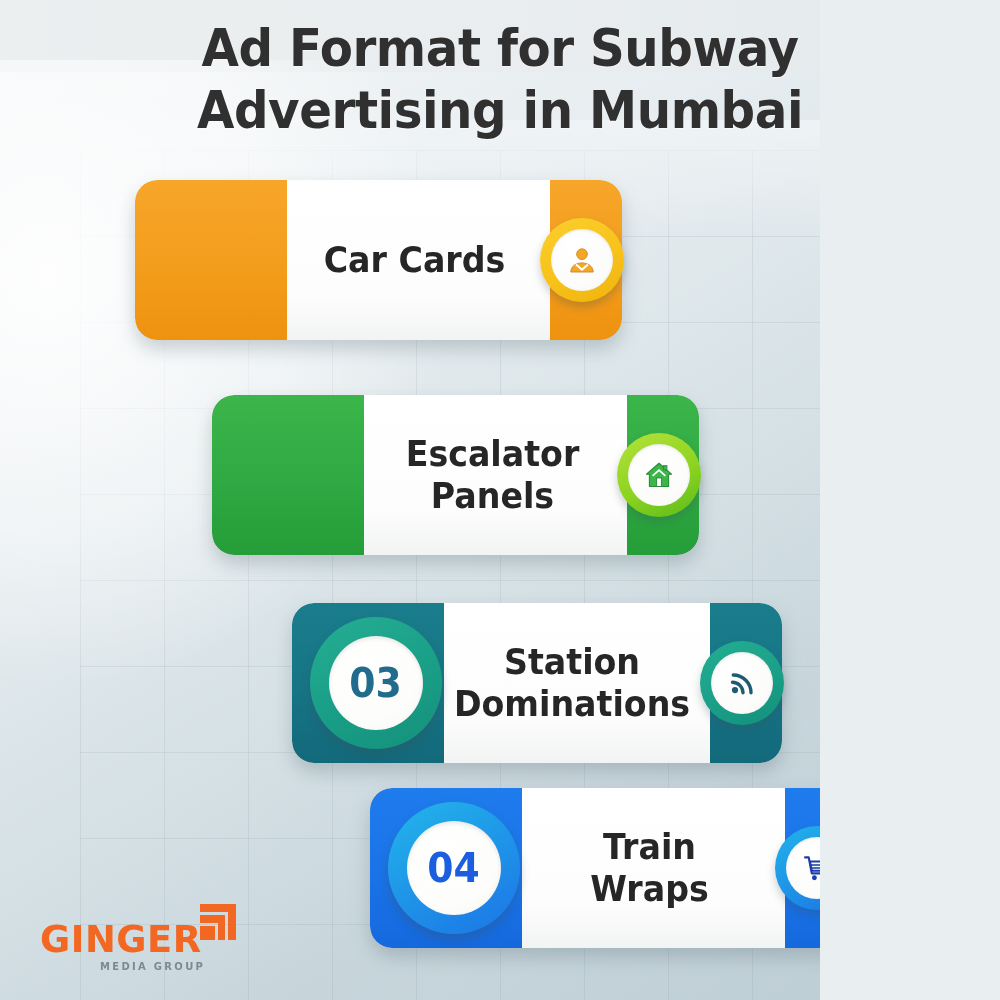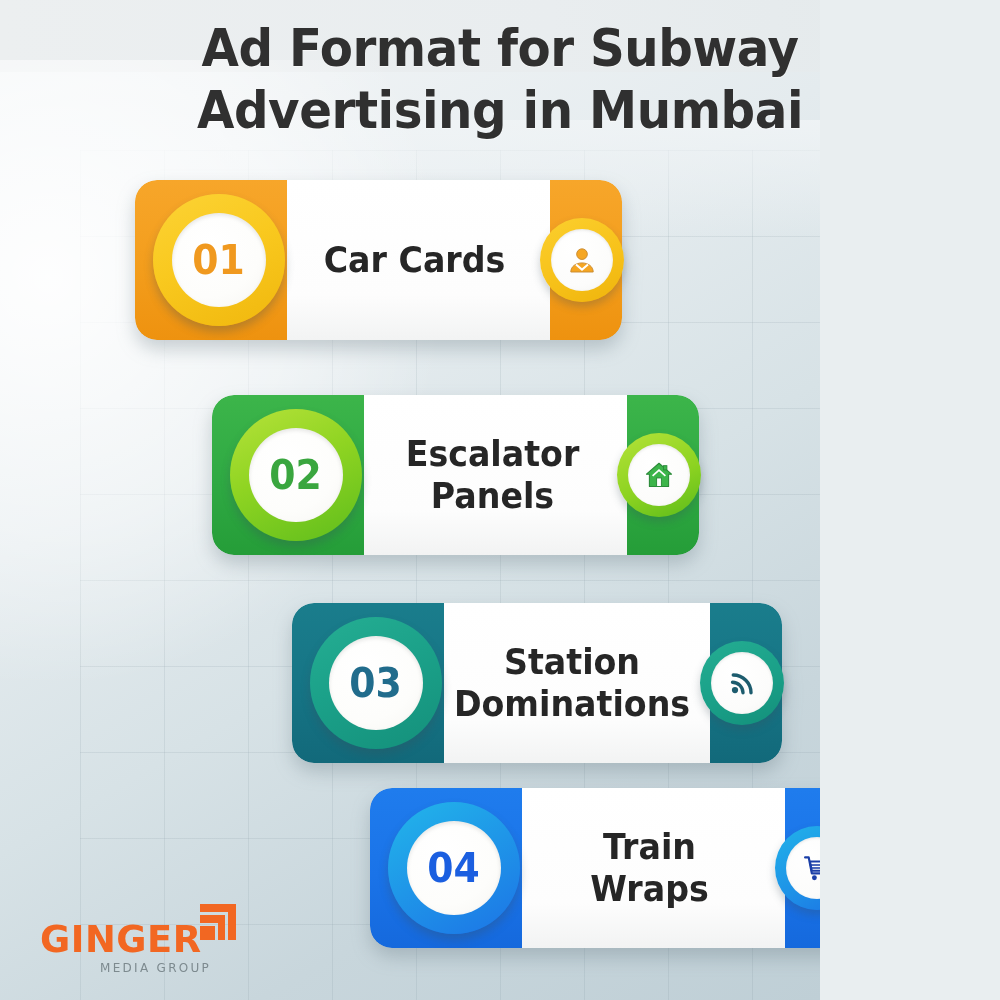--- a/index.html
+++ b/index.html
@@ -170,22 +170,22 @@
     font-weight:bold;
     font-size:38px;
     letter-spacing:.5px;
     color:#f26722;
     transform:scaleX(.97);
     transform-origin:0 0;
     line-height:1;
   }
   #logo-sub {
     font-family:"DejaVu Sans", sans-serif;
-    font-weight:normal;
-    font-size:12px;
+    font-weight:bold;
+    font-size:10px;
     letter-spacing:2.3px;
     color:#7d8a8f;
     margin-top:3px;
     margin-left:60px;
   }
   #logo-mark { position:absolute; left:152px; top:-18px; }
 </style>
 </head>
 <body>
 
@@ -198,26 +198,20 @@
 
   <div id="title">
     <div>Ad Format for Subway</div>
     <div>Advertising in Mumbai</div>
   </div>
 
   <div class="card" id="card-1" style="left:135px; top:180px; width:487px;">
     <div class="card-body">
       <div class="plate"></div>
       <div class="panel" style="left:152px; right:72px;"></div>
-    </div>
-    <div class="num-wrap" style="left:18px;">
-      <div class="num-ring"></div>
-      <div class="num-inner">
-        <span class="num-text">01</span>
-      </div>
     </div>
     <div class="label" style="left:182px; right:110px;">
       <span>Car Cards</span>
     </div>
     <div class="icon-wrap" style="left:405px;">
       <div class="icon-ring"></div>
       <div class="icon-inner">
         <span>
           <svg width="32" height="32" viewBox="0 0 24 24">
             <circle cx="12" cy="7.6" r="4.0" fill="#f5a623" stroke="#c98a2e" stroke-width=".7"></circle>
@@ -226,26 +220,20 @@
           </svg>
         </span>
       </div>
     </div>
   </div>
 
   <div class="card" id="card-2" style="left:212px; top:395px; width:487px;">
     <div class="card-body">
       <div class="plate"></div>
       <div class="panel" style="left:152px; right:72px;"></div>
-    </div>
-    <div class="num-wrap" style="left:18px;">
-      <div class="num-ring"></div>
-      <div class="num-inner">
-        <span class="num-text">02</span>
-      </div>
     </div>
     <div class="label" style="left:178px; right:104px; flex-direction:column;">
       <span>Escalator</span>
       <span>Panels</span>
     </div>
     <div class="icon-wrap" style="left:405px;">
       <div class="icon-ring"></div>
       <div class="icon-inner">
         <span>
           <svg width="32" height="32" viewBox="0 0 24 24">

